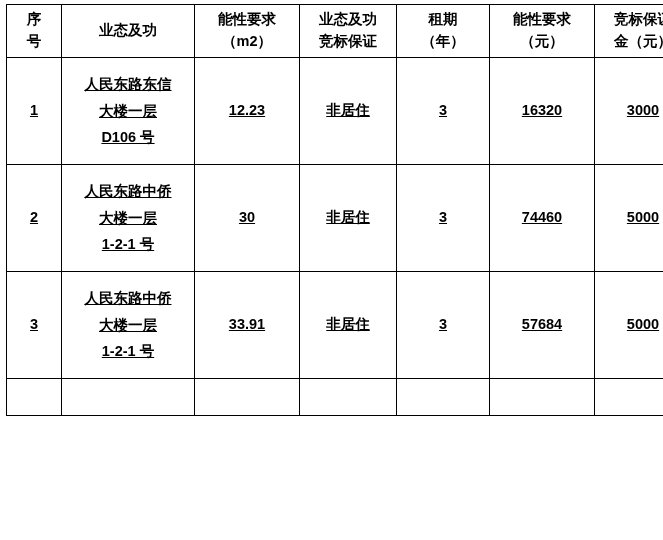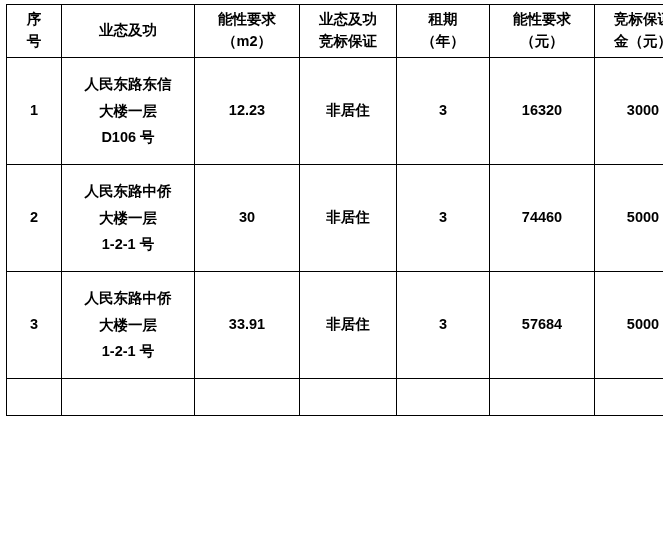--- a/index.html
+++ b/index.html
@@ -63,20 +63,21 @@
     border-top: 1px solid #000000;
   }
   .cell-lines span {
     display: block;
     white-space: nowrap;
     line-height: 1.85;
   }
   .top-align {
     vertical-align: top;
     padding-top: 14px;
+    text-decoration: underline;
   }
 </style>
 </head>
 <body>
 
 <div class="sheet">
   <table class="rent-table">
     <thead>
       <tr>
         <th class="c-seq">

